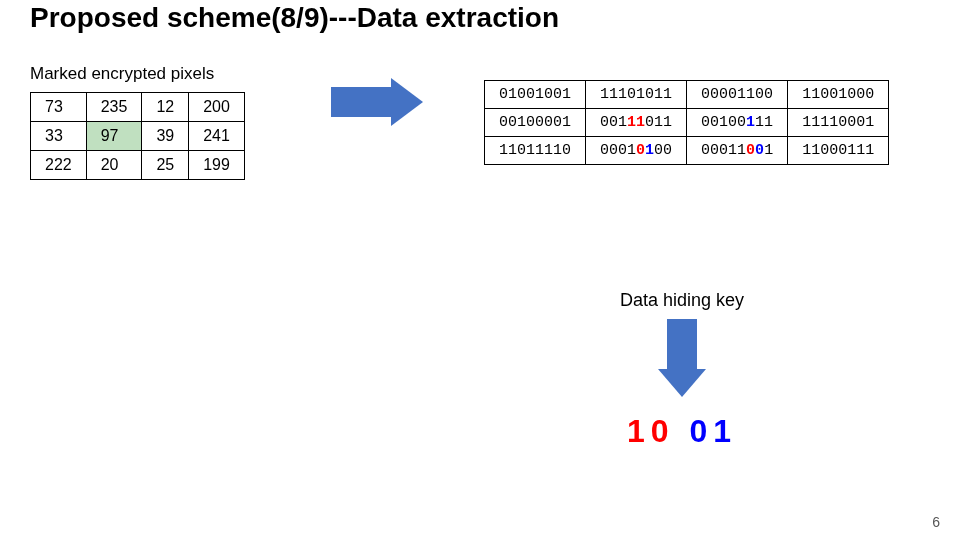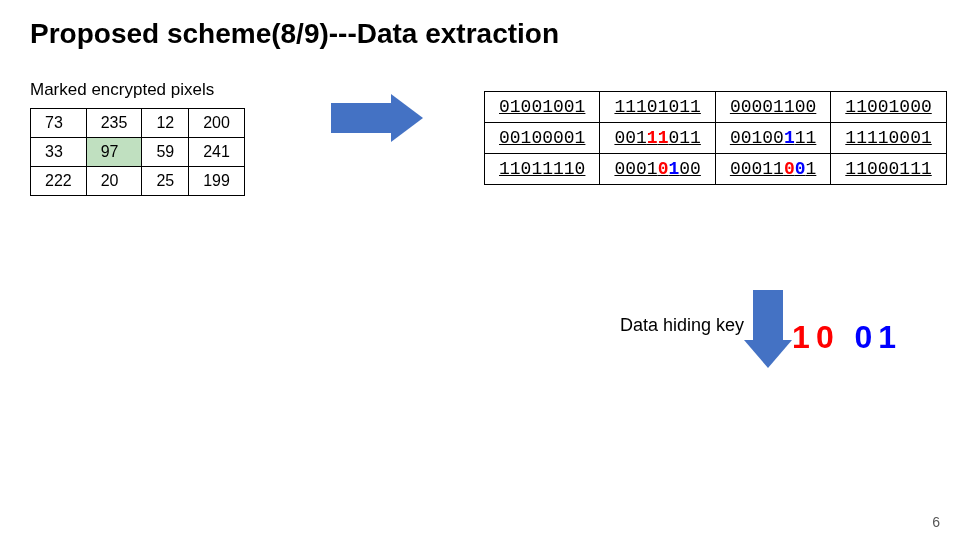--- a/index.html
+++ b/index.html
@@ -8,21 +8,21 @@
       font-family: Arial, sans-serif;
       width: 960px;
       height: 540px;
       overflow: hidden;
       position: relative;
     }
 
     .page-title {
       font-size: 28px;
       font-weight: bold;
-      padding: 18px 30px 10px 30px;
+      padding: 2px 30px 10px 30px;
       color: #000;
     }
 
     .content-area {
       display: flex;
       flex-direction: row;
       align-items: center;
       padding: 20px 30px;
       gap: 11px;
     }
@@ -88,38 +88,38 @@
     
     .binary-section {
       display: flex;
       flex-direction: column;
       align-items: flex-start;
       margin-left: 20px;
     }
 
     .binary-table {
       border-collapse: collapse;
-      font-size: 18px;
+      font-size: 15px;
       font-family: 'Courier New', monospace;
-      text-decoration: underline;
     }
 
     .binary-table td {
       border: 1px solid #000;
       padding: 5px 14px;
       text-align: center;
       color: #000;
     }
 
     
     .data-hiding-area {
       position: absolute;
       left: 620px;
       top: 290px;
       display: flex;
+      flex-direction: column;
       align-items: center;
     }
 
     .data-hiding-label {
       font-size: 18px;
       color: #000;
       margin-bottom: 8px;
     }
 
     .down-arrow {
@@ -173,21 +173,21 @@
       <tbody id="pixel-tbody">
           <tr>
             <td>73</td>
             <td>235</td>
             <td>12</td>
             <td>200</td>
           </tr>
           <tr>
             <td>33</td>
             <td>97</td>
-            <td>59</td>
+            <td>39</td>
             <td>241</td>
           </tr>
           <tr>
             <td>222</td>
             <td>20</td>
             <td>25</td>
             <td>199</td>
           </tr>
         </tbody>
     </table>

